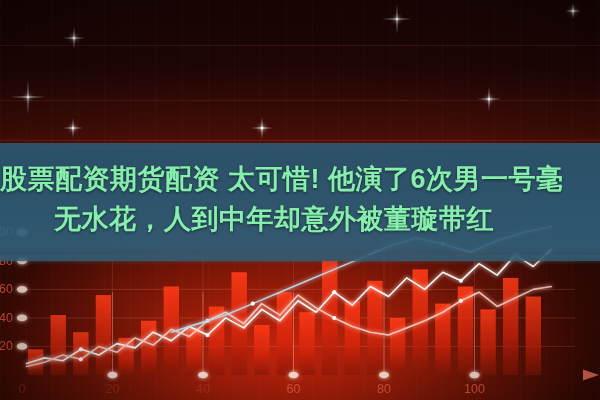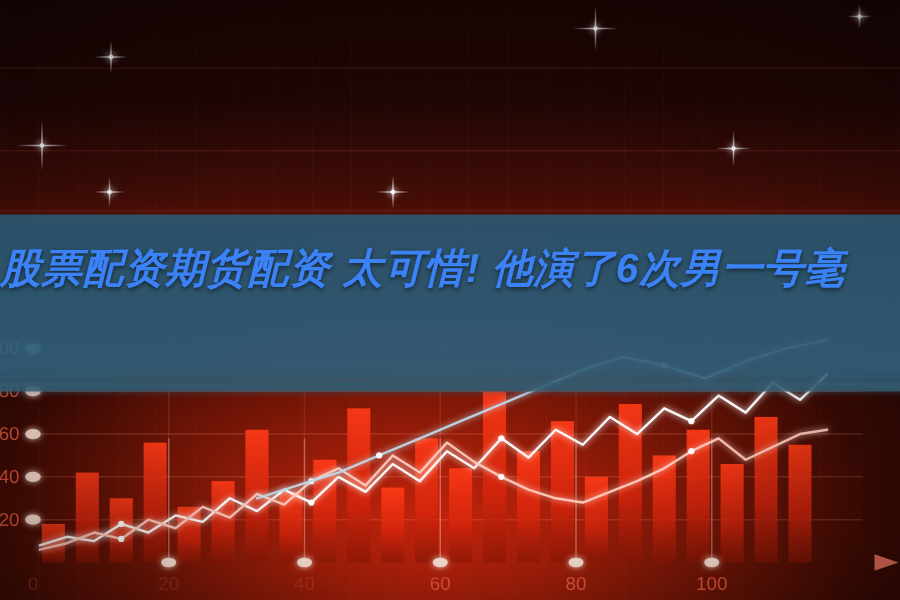--- a/index.html
+++ b/index.html
@@ -57,26 +57,25 @@
       rgba(48,94,120,0.92) 88%,
       rgba(52,92,112,0.80) 100%);
   }
   .blueband-fade{
     position:absolute;left:0;top:255px;width:600px;height:10px;
     background:linear-gradient(180deg, rgba(48,92,116,0.72) 0%, rgba(120,40,20,0.0) 100%);
   }
   
   .title{
     position:absolute;left:0;top:159px;width:548px;
-    text-align:center;color:#3b82f6;
+    text-align:center;color:#86efac;
     font-size:27px;line-height:40px;font-weight:700;
     letter-spacing:0.5px;
     text-shadow:0 1px 3px rgba(0,0,0,0.55);
     white-space:nowrap;
-    font-style:italic;
   }
   .title .l1{display:block;}
   .title .l2{display:block;}
 </style>
 </head>
 <body>
 
 <div id="stage">
 
   <div class="bg-base"></div>
@@ -242,15 +241,16 @@
       </g>
   </svg>
 
   <div class="vignette"></div>
 
   <div class="blueband"></div>
   <div class="blueband-fade"></div>
 
   <div class="title">
     <span class="l1">股票配资期货配资 太可惜! 他演了6次男一号毫</span>
+    <span class="l2">无水花，人到中年却意外被董璇带红</span>
   </div>
 
 </div>
 
 </body></html>

